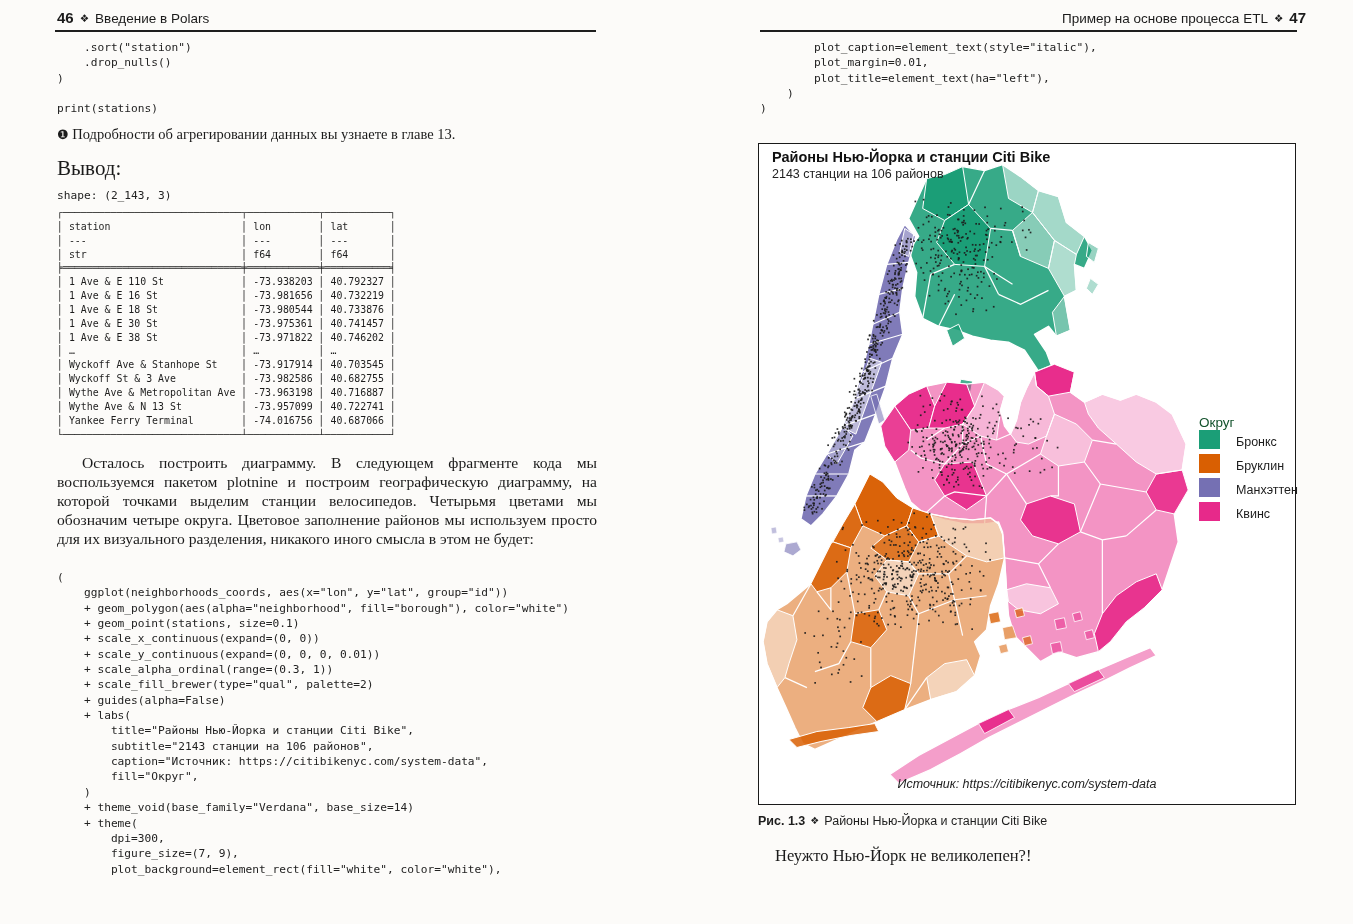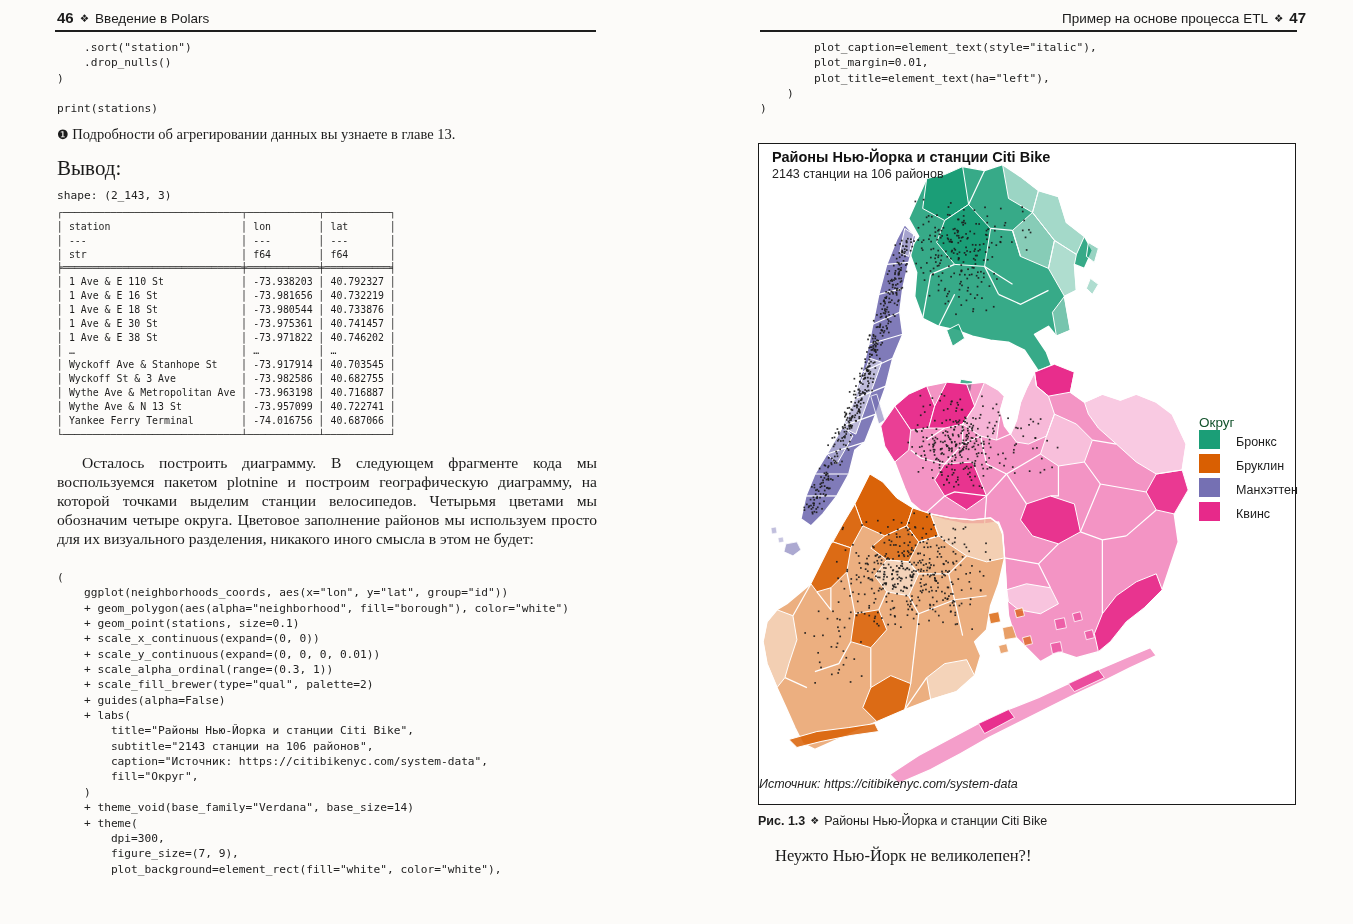--- a/index.html
+++ b/index.html
@@ -43,21 +43,21 @@
   }
   #fig-title{position:absolute;left:13px;top:5px;font-size:14.5px;font-weight:bold;color:#111;}
   #fig-subtitle{position:absolute;left:13px;top:23px;font-size:12.5px;color:#222;}
   #map-svg{position:absolute;left:0;top:0;}
   #legend{position:absolute;left:440px;top:271px;}
   #legend .lg-title{font-size:13.5px;color:#14532d;margin-bottom:0;}
   .lg-item{display:flex;align-items:flex-end;margin-bottom:5px;gap:8px;}
   .lg-swatch{width:21px;height:19px;flex:0 0 21px;}
   .lg-label{font-size:12.5px;padding-left:8px;color:#1c1c1c;white-space:nowrap;}
   #fig-caption{
-    position:absolute;left:0;right:0;top:633px;text-align:left;
+    position:absolute;left:0;right:0;top:633px;text-align:center;
     font-size:12.5px;font-style:italic;color:#222;
   }
   #fig-under{
     position:absolute;left:81px;top:814px;width:536px;text-align:left;
     font-size:12.5px;color:#1d1d1d;
   }
   #fig-under .figno{font-weight:bold;}
   #fig-under .orn{font-size:10px;padding:0 5px;position:relative;top:-1px;}
   #closing{position:absolute;font-size:16.5px;}
 </style>

